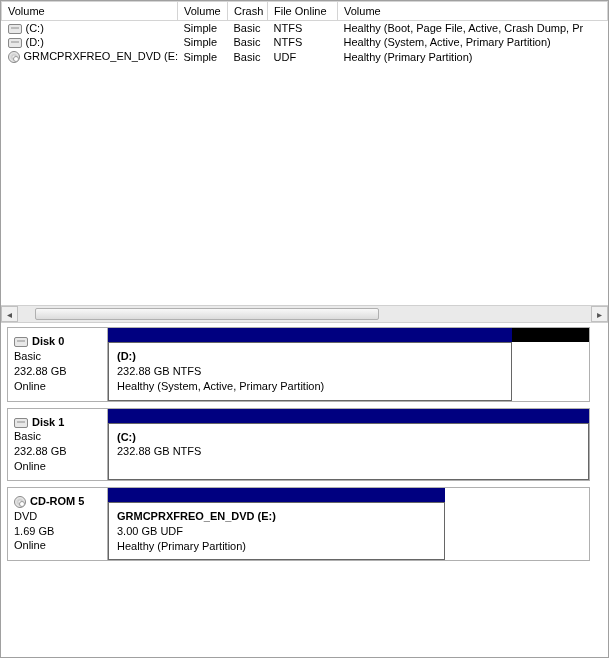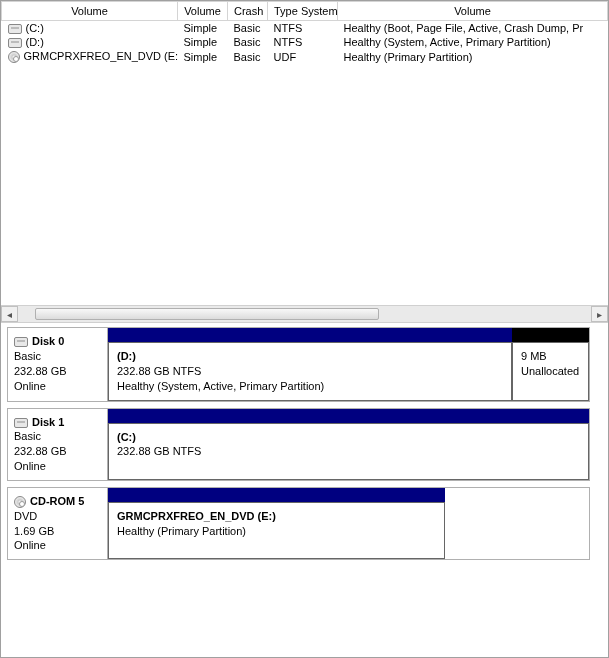--- a/index.html
+++ b/index.html
@@ -18,21 +18,21 @@
     overflow: hidden;
     position: relative;
     border-bottom: 1px solid #d0d0d0;
   }
   table.volume-list {
     border-collapse: collapse;
     width: 100%;
     table-layout: fixed;
   }
   table.volume-list th {
-    text-align: center;
+    text-align: left;
     font-weight: normal;
     padding: 3px 6px;
     border: 1px solid #d4d4d4;
     background: #fff;
     white-space: nowrap;
     overflow: hidden;
   }
   table.volume-list td {
     padding: 1px 6px;
     white-space: nowrap;
@@ -155,21 +155,21 @@
         <col style="width:50px">
         <col style="width:40px">
         <col style="width:70px">
         <col>
     </colgroup>
     <thead>
       <tr>
         <th>Volume</th>
         <th>Volume</th>
         <th>Crash</th>
-        <th>Type System</th>
+        <th>File Online</th>
         <th>Volume</th>
       </tr>
     </thead>
     <tbody id="volume-body">
         <tr>
           <td><span class="drive-icon"></span><span>(C:)</span></td>
           <td>Simple</td>
           <td>Basic</td>
           <td>NTFS</td>
           <td>Healthy (Boot, Page File, Active, Crash Dump, Pr</td>
@@ -212,24 +212,20 @@
         <div class="topbar">
           <div class="seg navy" style="width: 84%;"></div>
           <div class="seg black" style="width: 16%;"></div>
         </div>
         <div class="part-row">
           <div class="partition" style="width: 84%;">
             <div class="label">(D:)</div>
             <div>232.88 GB NTFS</div>
             <div>Healthy (System, Active, Primary Partition)</div>
           </div>
-          <div class="partition" style="width: 16%;">
-            <div>9 MB</div>
-            <div>Unallocated</div>
-          </div>
         </div>
       </div>
     </div>
     <div class="disk-row">
       <div class="disk-info">
         <div><span class="drive-icon"></span><span class="name">Disk 1</span></div>
         <div>Basic</div>
         <div>232.88 GB</div>
         <div>Online</div>
       </div>
@@ -252,18 +248,19 @@
         <div>1.69 GB</div>
         <div>Online</div>
       </div>
       <div class="disk-graphic">
         <div class="topbar">
           <div class="seg navy" style="width: 70%;"></div>
         </div>
         <div class="part-row">
           <div class="partition" style="width: 70%;">
             <div class="label">GRMCPRXFREO_EN_DVD  (E:)</div>
+            <div>3.00 GB UDF</div>
             <div>Healthy (Primary Partition)</div>
           </div>
         </div>
       </div>
     </div>
   </div>
 
 </body></html>

